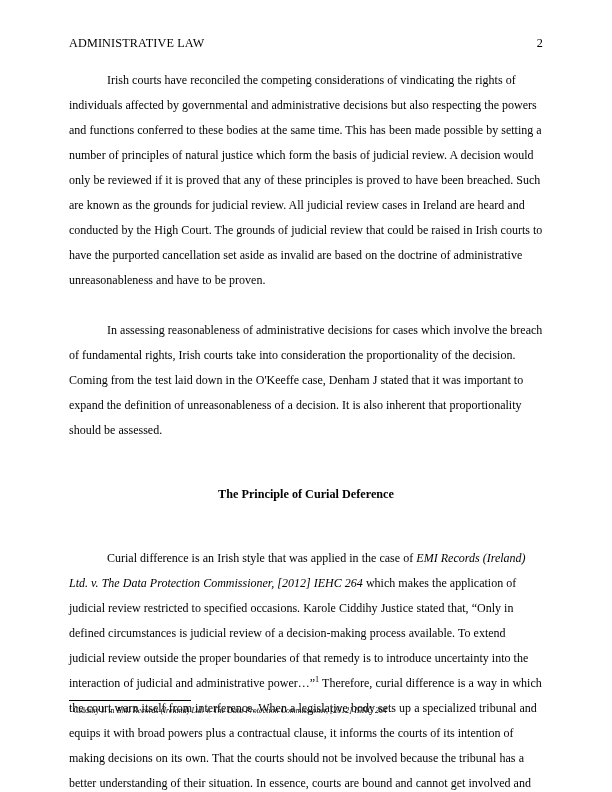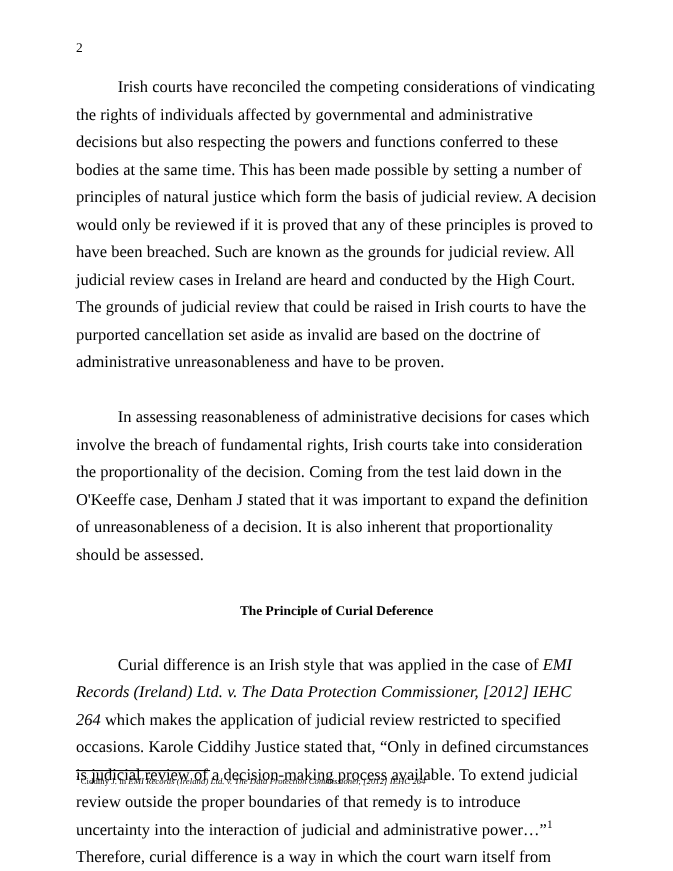--- a/index.html
+++ b/index.html
@@ -59,30 +59,30 @@
     margin: 0 0 10px 0;
     font-weight: normal;
     font-size: 12.2px;
     line-height: 25px;
   }
 
   p.para {
     margin: 0;
     text-indent: 38px;
     line-height: 25px;
-    font-size: 15px;
+    font-size: 12px;
     word-spacing: 0.1px;
   }
 
   h2.section-heading {
     text-align: center;
     font-weight: bold;
     font-size: 12.2px;
     line-height: 25px;
-    margin: 0;
+    margin: 14px;
   }
 
   .spacer-line {
     height: 25px;
   }
 
   em, .italic {
     font-style: italic;
   }
 
@@ -117,20 +117,21 @@
     line-height: 0;
     margin-right: 1.5px;
   }
 </style>
 </head>
 <body>
 
 <div class="page">
 
   <div class="running-header">
+    <span class="head-title">ADMINISTRATIVE LAW</span>
     <span class="head-page">2</span>
   </div>
 
   <div class="doc-body">
 
 
     <p class="para">Irish courts have reconciled the competing considerations of vindicating the rights of individuals affected by governmental and administrative decisions but also respecting the powers and functions conferred to these bodies at the same time. This has been made possible by setting a number of principles of natural justice which form the basis of judicial review. A decision would only be reviewed if it is proved that any of these principles is proved to have been breached. Such are known as the grounds for judicial review. All judicial review cases in Ireland are heard and conducted by the High Court. The grounds of judicial review that could be raised in Irish courts to have the purported cancellation set aside as invalid are based on the doctrine of administrative unreasonableness and have to be proven.</p>
 
     <div class="spacer-line"></div>
 

